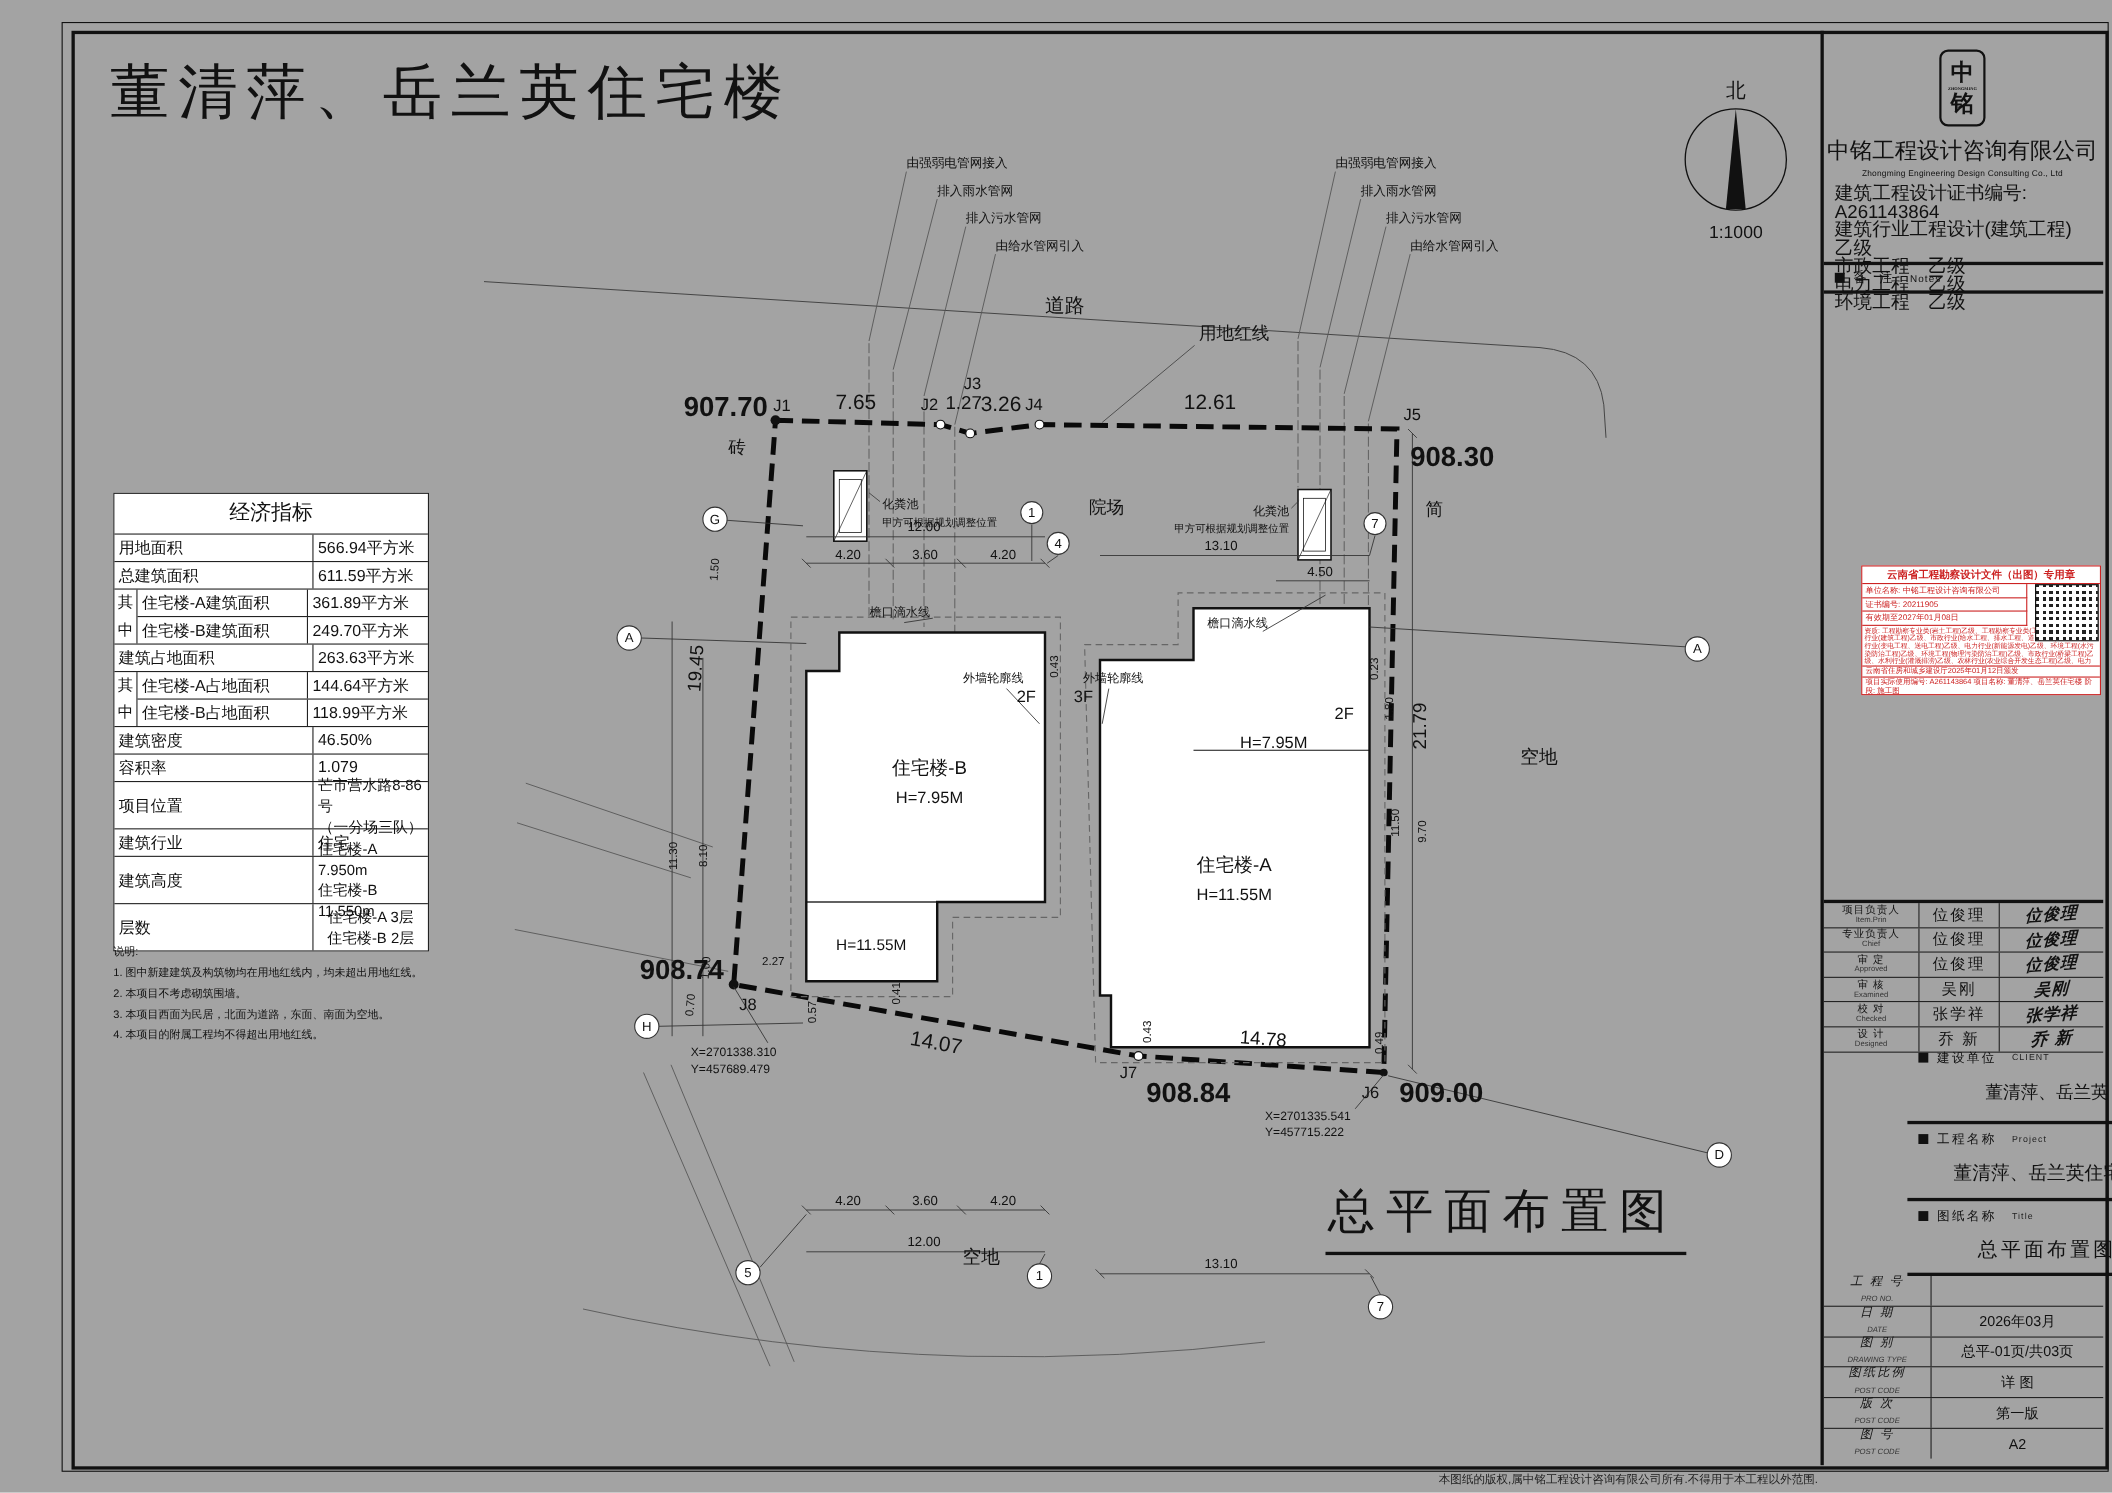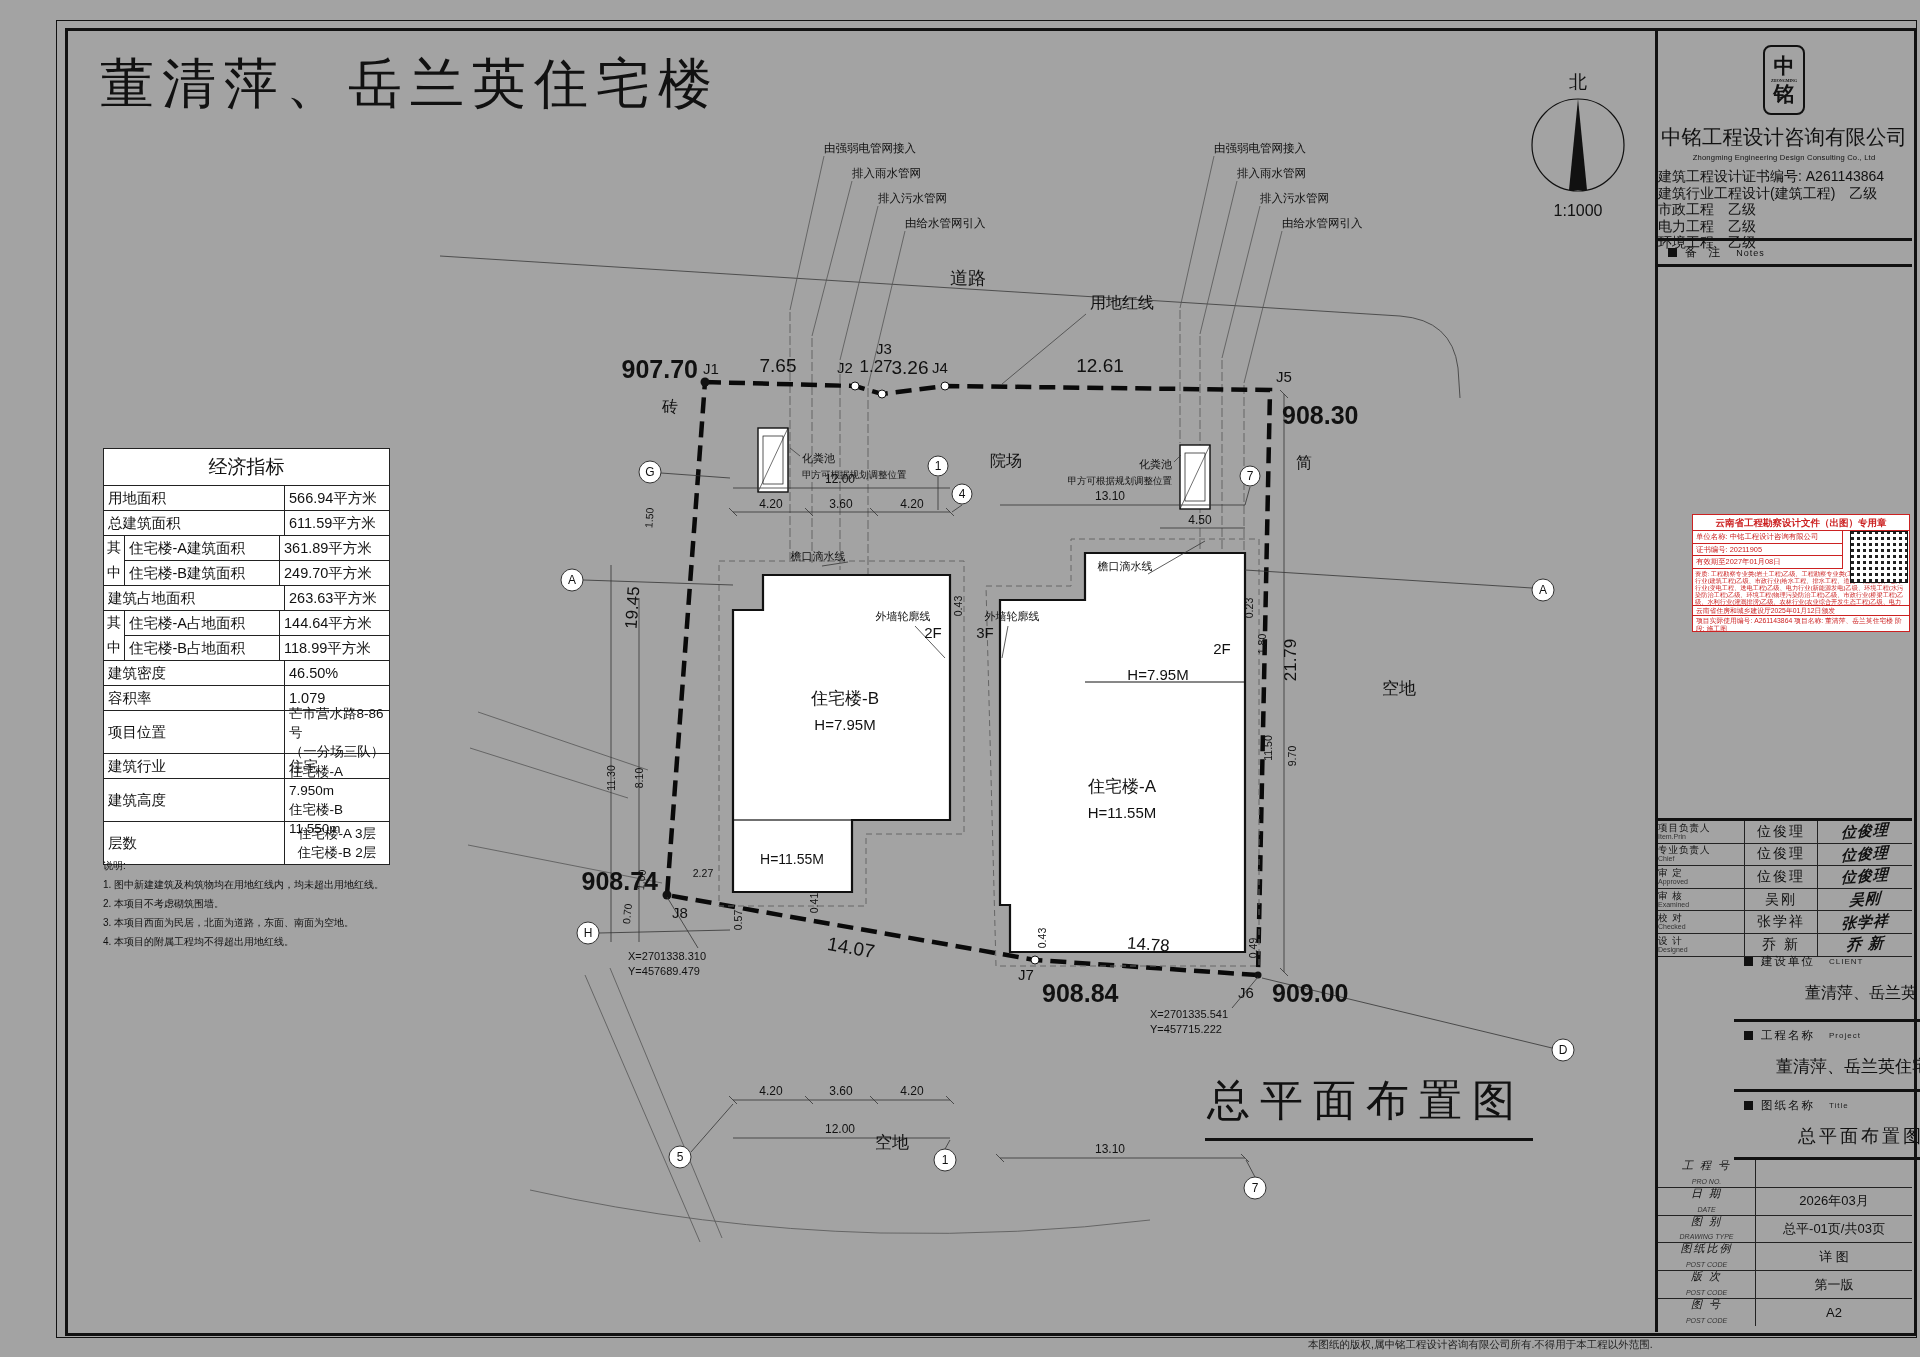--- a/index.html
+++ b/index.html
@@ -38,21 +38,21 @@
   
   .sb{left:1658px;top:31px;width:252px;}
   .sb-company{text-align:center;}
   .logo{margin:14px auto 0;width:38px;height:66px;border:2.5px solid #111;border-radius:8px;
         display:flex;flex-direction:column;align-items:center;justify-content:center;
         font-family:"Liberation Serif", serif;font-weight:bold;}
   .logo .lc{font-size:21px;line-height:23px;}
   .logo .ls{font-size:4px;letter-spacing:0;}
   .co-name{font-family:"Liberation Serif", serif;font-size:20.5px;margin-top:8px;white-space:nowrap;}
   .co-en{font-size:7.6px;letter-spacing:.2px;margin-top:2px;white-space:nowrap;}
-  .co-lines{text-align:left;padding:6px 0 0 0;font-size:14px;line-height:16.5px;}
+  .co-lines{text-align:left;padding:6px 0 0 10px;font-size:17px;line-height:16.5px;}
   .thickline{border-top:3px solid #111;left:1658px;width:254px;}
   .bar-notes{left:1658px;top:241px;width:254px;height:23px;display:flex;align-items:center;
              border-bottom:3px solid #111;}
   .sq{display:inline-block;width:9px;height:9px;background:#111;margin:0 8px 0 10px;}
   .bar-cn{font-size:12px;letter-spacing:4px;}
   .bar-en{font-size:9px;margin-left:12px;letter-spacing:1px;}
   
   .stamp{left:1692px;top:514px;width:216px;height:116px;border:1.2px solid #c22;color:#c22;background:#fff;}
   .stamp .st-t{height:15px;line-height:15px;text-align:center;font-size:9.5px;font-weight:bold;
                border-bottom:1px solid #c22;}
@@ -63,21 +63,21 @@
                         repeating-linear-gradient(90deg,#111 0 3px,#fff 3px 6px);
              background-blend-mode:screen;outline:1px solid #111;}
   .stamp .st-para{font-size:6.2px;line-height:7px;padding:1px 2px;height:34px;overflow:hidden;
                   border-bottom:1px solid #c22;}
   .stamp .st-issue{font-size:6.8px;line-height:9px;padding-left:3px;border-bottom:1px solid #c22;}
   .stamp .st-proj{font-size:6.8px;line-height:8px;padding:1px 3px;}
   
   .pers{left:1658px;top:818px;width:254px;border-top:3px solid #111;}
   .prow{display:flex;height:21.6px;border-bottom:1px solid #222;}
   .pc1{width:86px;border-right:1px solid #222;display:flex;flex-direction:column;
-       justify-content:center;line-height:9px;}
+       align-items:center;justify-content:center;line-height:9px;}
   .pc1 .cn{font-size:9.5px;letter-spacing:1px;}
   .pc1 .en{font-size:7px;color:#333;}
   .pc2{width:72px;border-right:1px solid #222;display:flex;align-items:center;justify-content:center;
        font-size:14px;letter-spacing:2px;}
   .pc3{flex:1;display:flex;align-items:center;justify-content:center;}
   .sig{font-family:"DejaVu Serif", serif;font-style:italic;font-weight:bold;font-size:15px;
        transform:rotate(-4deg) skewX(-6deg);letter-spacing:1px;}
   
   .blk{left:1734px;width:254px;border-bottom:3px solid #111;}
   .blk-hd{display:flex;align-items:center;height:20px;margin-top:3px;}

